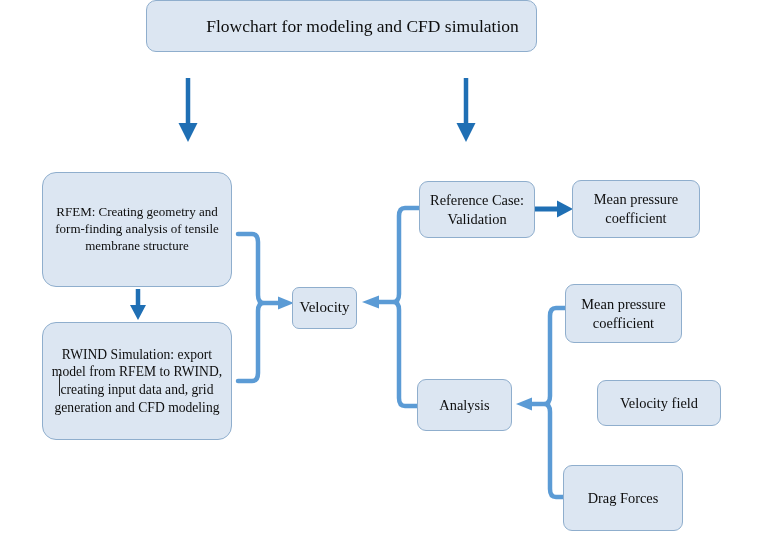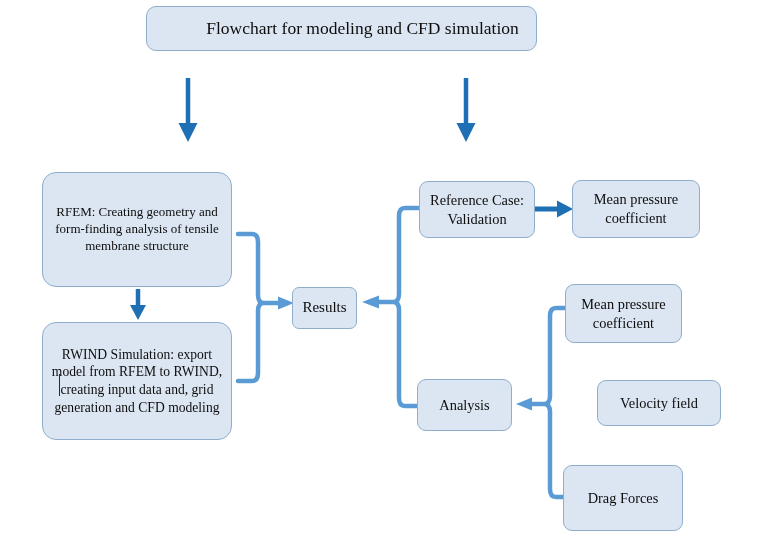--- a/index.html
+++ b/index.html
@@ -28,23 +28,23 @@
     display: flex;
     align-items: center;
     justify-content: center;
     text-align: center;
     color: #0d0d0d;
     line-height: 1.30;
     padding: 2px 6px;
   }
   .node-title {
     left: 146px;
-    top: 6px;
+    top: 0;
     width: 391px;
-    height: 45px;
+    height: 52px;
     font-size: 17.5px;
     border-radius: 10px;
     padding-left: 48px;
   }
   .node-rfem {
     left: 42px;
     top: 172px;
     width: 190px;
     height: 115px;
     font-size: 13px;
@@ -157,21 +157,21 @@
 
   <div class="stray-mark"></div>
 
   <svg class="conn" style="left:232px; top:225px; width:68px; height:165px;" viewBox="0 0 68 165">
     <path d="M 6 9 L 20 9 Q 26 9 26 17 L 26 70 Q 26 78 32 78 L 46 78
              M 6 156 L 20 156 Q 26 156 26 148 L 26 86 Q 26 78 32 78" fill="none" stroke="#5b9bd5" stroke-width="4.5" stroke-linecap="round"></path>
     <polygon points="62,78 46,71.5 46,84.5" fill="#5b9bd5"></polygon>
   </svg>
 
   <div class="node node-results">
-    <span>Results</span>
+    <span>Velocity</span>
   </div>
 
   <svg class="conn" style="left:357px; top:200px; width:68px; height:215px;" viewBox="0 0 68 215">
     <path d="M 62 8 L 48 8 Q 42 8 42 16 L 42 94 Q 42 102 36 102 L 22 102
              M 62 206 L 48 206 Q 42 206 42 198 L 42 110 Q 42 102 36 102" fill="none" stroke="#5b9bd5" stroke-width="4.5" stroke-linecap="round"></path>
     <polygon points="5,102 22,95.5 22,108.5" fill="#5b9bd5"></polygon>
   </svg>
 
   <div class="node node-refcase">
     <span>Reference Case: Validation</span>

